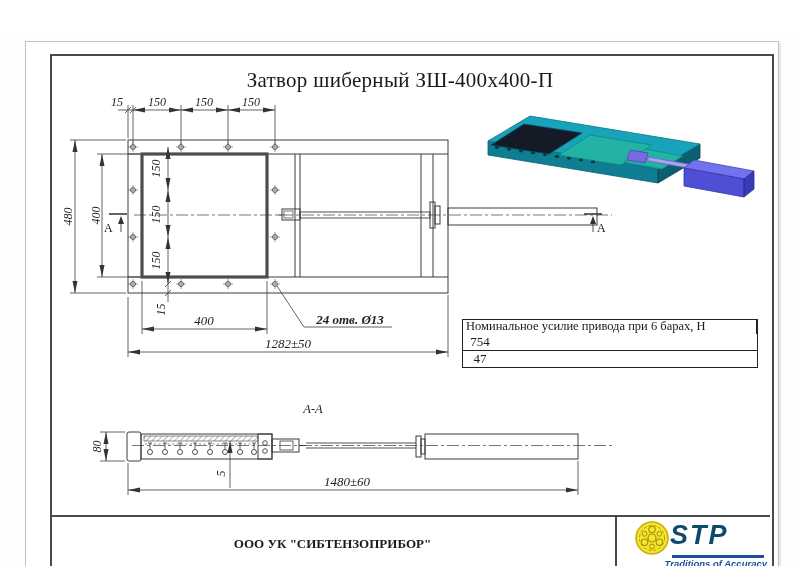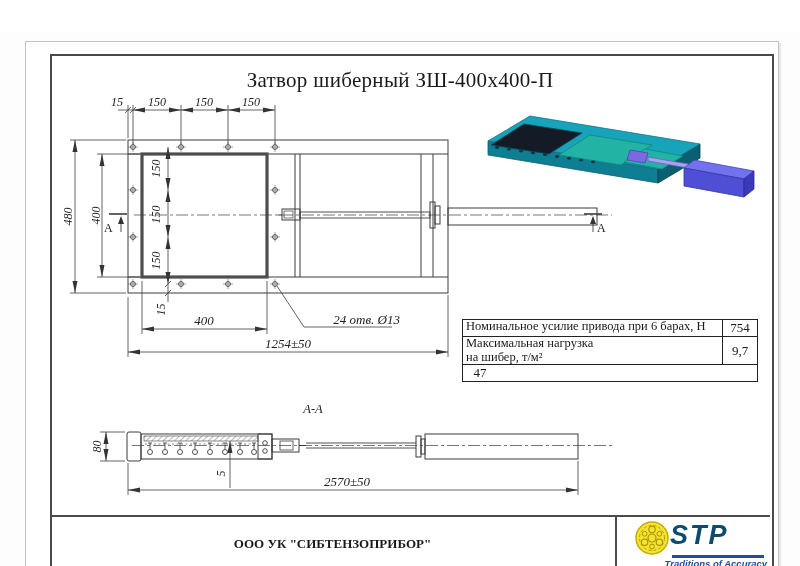--- a/index.html
+++ b/index.html
@@ -10,21 +10,21 @@
   .inner-frame{position:absolute;left:50px;top:22px;width:720px;height:516px;
         border:2px solid #4a4a4a;}
   .title{position:absolute;left:150px;top:36px;width:500px;text-align:center;
         font-size:21px;letter-spacing:.3px;}
   svg.lines{position:absolute;left:0;top:0;}
   .dim{position:absolute;font-style:italic;font-size:12px;color:#222;text-align:center;}
   .dim.rot{transform:rotate(-90deg);}
   .sec-letter{position:absolute;font-size:12px;font-style:normal;color:#222;}
   .specs-heading{position:absolute;left:462px;top:261px;width:295px;text-align:center;font-size:14px;}
   .spec-table{position:absolute;left:462px;top:287px;width:294px;border:1px solid #222;background:#fff;}
-  .spec-row{display:flex;border-top:1px solid #222;}
+  .spec-row{display:flex;border-top:1px solid #222;flex-direction:column;}
   .spec-row:first-child{border-top:none;}
   .spec-label{flex:1;border-right:1px solid #222;padding:0 3px;font-size:12.5px;line-height:13.5px;white-space:pre-line;}
   .spec-value{width:34px;display:flex;align-items:center;justify-content:center;font-size:13px;}
   .footer-box{position:absolute;left:50px;top:483px;width:720px;height:55px;border-top:2px solid #4a4a4a;box-sizing:border-box;}
   .footer-info{position:absolute;left:0;top:0;width:567px;height:55px;border-right:2px solid #4a4a4a;
         box-sizing:border-box;display:flex;flex-direction:column;justify-content:center;align-items:center;
         font-size:13px;line-height:16.5px;text-align:center;}
   .footer-info .co{font-weight:bold;}
   .logo-cell{position:absolute;left:567px;top:0;width:153px;height:55px;}
   .logo-stp{position:absolute;left:53px;top:3px;font-size:27px;font-weight:bold;font-style:italic;
@@ -227,41 +227,36 @@
   <div class="dim" style="left:137px;top:63px;width:40px;">150</div>
   <div class="dim" style="left:184px;top:63px;width:40px;">150</div>
   <div class="dim" style="left:231px;top:63px;width:40px;">150</div>
   <div class="dim rot" style="left:48px;top:177px;width:40px;">480</div>
   <div class="dim rot" style="left:76px;top:176px;width:40px;">400</div>
   <div class="dim rot" style="left:136px;top:129px;width:40px;">150</div>
   <div class="dim rot" style="left:136px;top:175px;width:40px;">150</div>
   <div class="dim rot" style="left:136px;top:221px;width:40px;">150</div>
   <div class="dim rot" style="left:146px;top:270px;width:30px;">15</div>
   <div class="dim" style="left:174px;top:281px;width:60px;font-size:13px;">400</div>
-  <div class="dim" style="left:248px;top:304px;width:80px;font-size:13px;">1254±50</div>
-  <div class="dim" style="left:300px;top:280px;width:100px;text-align:right;font-size:13px;">24 отв. Ø13</div>
+  <div class="dim" style="left:248px;top:304px;width:80px;font-size:13px;">1282±50</div>
+  <div class="dim" style="left:300px;top:280px;width:100px;text-align:center;font-size:13px;font-weight:bold;">24 отв. Ø13</div>
   <div class="sec-letter" style="left:104px;top:189px;">А</div>
   <div class="sec-letter" style="left:597px;top:189px;">А</div>
 
   <div class="dim" style="left:283px;top:370px;width:60px;font-size:12.5px;">А-А</div>
   <div class="dim rot" style="left:77px;top:407px;width:40px;">80</div>
   <div class="dim rot" style="left:206px;top:434px;width:30px;">5</div>
-  <div class="dim" style="left:307px;top:442px;width:80px;font-size:13px;">2570±50</div>
+  <div class="dim" style="left:307px;top:442px;width:80px;font-size:13px;">1480±60</div>
 
   <div class="spec-table">
     <div class="spec-row">
       <div class="spec-label">Номинальное усилие привода при 6 барах, Н</div>
       <div class="spec-value">754</div>
     </div>
     <div class="spec-row">
-      <div class="spec-label">Максимальная нагрузка
-на шибер, т/м²</div>
-      <div class="spec-value">9,7</div>
-    </div>
-    <div class="spec-row">
       <div class="spec-value">47</div>
     </div>
   </div>
 
   <div class="footer-box">
     <div class="footer-info">
       <div class="co">ООО УК "СИБТЕНЗОПРИБОР"</div>
     </div>
     <div class="logo-cell">
       <div class="logo-stp">STP</div>

